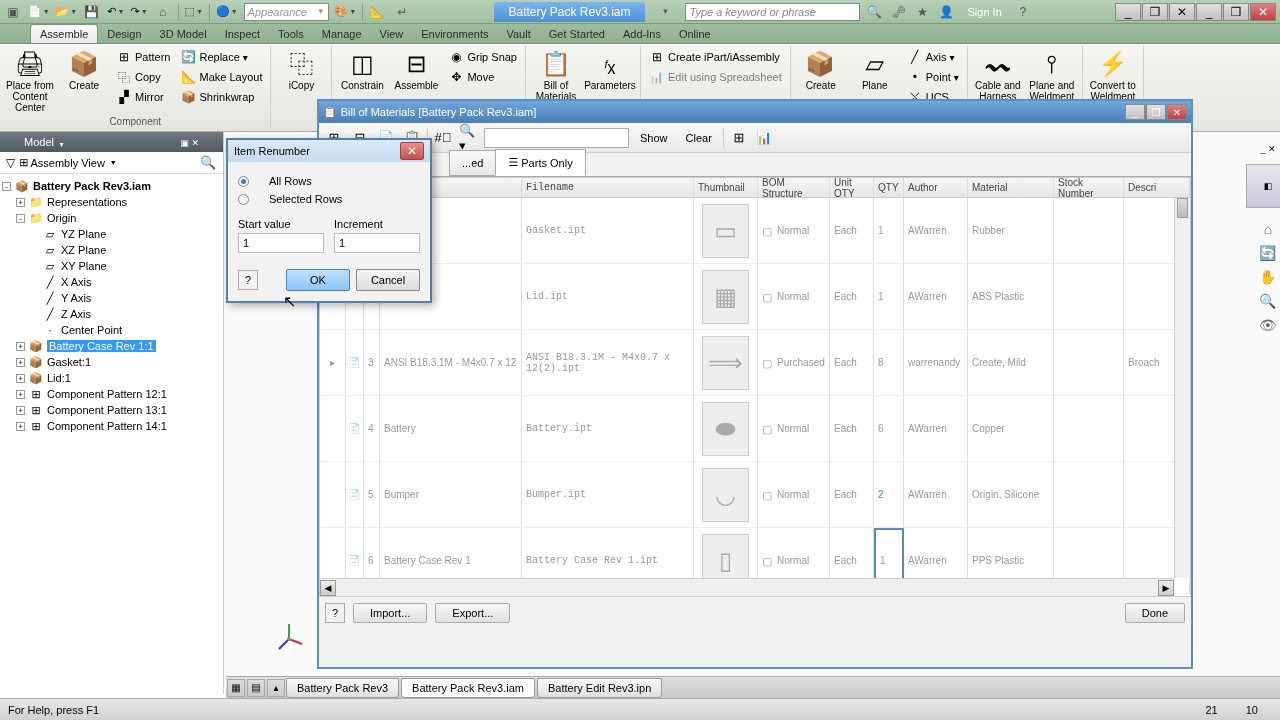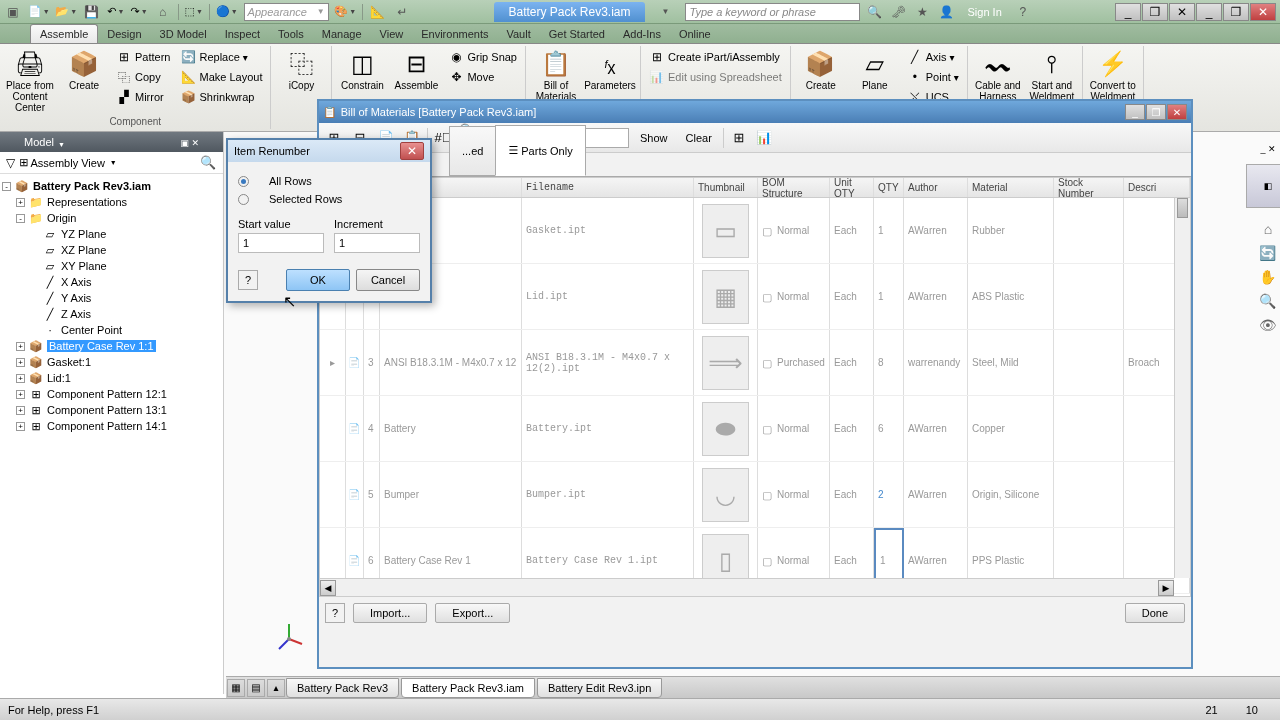--- a/index.html
+++ b/index.html
@@ -58,21 +58,21 @@
 
 .bom-win { position: absolute; left: 317px; top: 99px; width: 876px; height: 570px; background: #f2f2f2; border: 2px solid #5c8fbf; }
 .bom-title { height: 22px; background: linear-gradient(#6fa8dc,#4a7eb5); display: flex; align-items: center; padding: 0 4px; color: #fff; gap: 4px; }
 .bom-title .win-btns { margin-left: auto; }
 .bom-title .win-btn { width: 20px; height: 16px; font-size: 10px; }
 .bom-toolbar { height: 30px; background: linear-gradient(#f8f8f8,#e8e8e8); border-bottom: 1px solid #ccc; display: flex; align-items: center; padding: 0 4px; gap: 4px; }
 .bom-toolbar .tbtn { width: 22px; height: 22px; border: 1px solid transparent; display: flex; align-items: center; justify-content: center; font-size: 13px; }
 .bom-toolbar .combo { width: 145px; height: 20px; border: 1px solid #aaa; background: #fff; }
 .bom-toolbar .txtbtn { padding: 2px 6px; border: 1px solid transparent; }
 .bom-tabs { height: 24px; display: flex; align-items: flex-end; padding-left: 130px; border-bottom: 1px solid #aaa; }
-.bom-tabs .tab { padding: 18px 12px; border: 1px solid #aaa; background: linear-gradient(#f8f8f8,#e8e8e8); margin-right: -1px; display: flex; align-items: center; gap: 3px; font-size: 10px; }
+.bom-tabs .tab { padding: 6px 12px; border: 1px solid #aaa; background: linear-gradient(#f8f8f8,#e8e8e8); margin-right: -1px; display: flex; align-items: center; gap: 3px; font-size: 10px; }
 .bom-tabs .tab:first-child { border-right: 1px solid #aaa; }
 .bom-tabs .tab.active { background: #fff; border-bottom: 1px solid #fff; position: relative; z-index: 1; }
 .bom-grid { background: #fff; position: relative; height: 420px; overflow: hidden; border: 1px solid #ccc; }
 .bom-head-row { display: flex; background: linear-gradient(#f5f5f5,#e5e5e5); border-bottom: 1px solid #ccc; height: 20px; position: sticky; top: 0; }
 .bom-col { border-right: 1px solid #ddd; padding: 3px 4px; font-size: 10px; color: #444; display: flex; align-items: center; overflow: hidden; }
 .bom-row { display: flex; height: 66px; border-bottom: 1px solid #eee; }
 .bom-row .bom-col { color: #999; }
 .bom-row .thumb { width: 54px; height: 54px; background: #eee; border: 1px solid #ccc; margin: 4px; display: flex; align-items: center; justify-content: center; font-size: 24px; color: #aaa; }
 .c-exp { width: 26px; justify-content: center; }
 .c-icon { width: 18px; justify-content: center; }
@@ -331,21 +331,21 @@
     </div>
   </div>
   <div class="ribbon-panel">
     <div class="ribbon-panel-body">
       <div class="big-btn">
           <div class="icon">〰</div>
           <div class="lbl">Cable and Harness</div>
         </div>
       <div class="big-btn">
           <div class="icon">⫯</div>
-          <div class="lbl">Start and Weldment</div>
+          <div class="lbl">Plane and Weldment</div>
         </div>
     </div>
   </div>
   <div class="ribbon-panel">
     <div class="ribbon-panel-body">
       <div class="big-btn">
           <div class="icon">⚡</div>
           <div class="lbl">Convert to Weldment</div>
         </div>
     </div>
@@ -568,21 +568,21 @@
           <div class="bom-col c-item">3</div>
           <div class="bom-col c-name">ANSI B18.3.1M - M4x0.7 x 12</div>
           <div class="bom-col c-file">ANSI B18.3.1M - M4x0.7 x 12(2).ipt</div>
           <div class="bom-col c-thumb">
             <div class="thumb">⟹</div>
           </div>
           <div class="bom-col c-struct"><span class="struct-icon">▢</span>Purchased</div>
           <div class="bom-col c-unit">Each</div>
           <div class="bom-col c-qty">8</div>
           <div class="bom-col c-auth">warrenandy</div>
-          <div class="bom-col c-mat">Steel, Mild</div>
+          <div class="bom-col c-mat">Create, Mild</div>
           <div class="bom-col c-stock"></div>
           <div class="bom-col c-desc">Broach</div>
         </div>
         <div class="bom-row">
           <div class="bom-col c-exp"></div>
           <div class="bom-col c-icon">📄</div>
           <div class="bom-col c-item">4</div>
           <div class="bom-col c-name">Battery</div>
           <div class="bom-col c-file">Battery.ipt</div>
           <div class="bom-col c-thumb">

